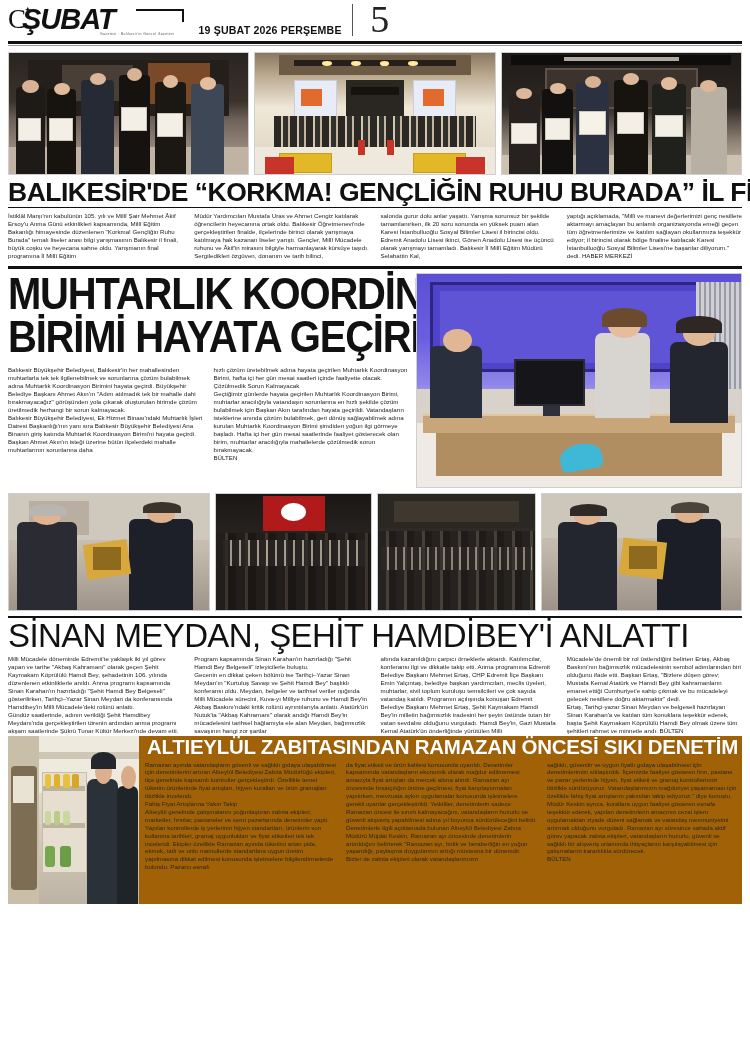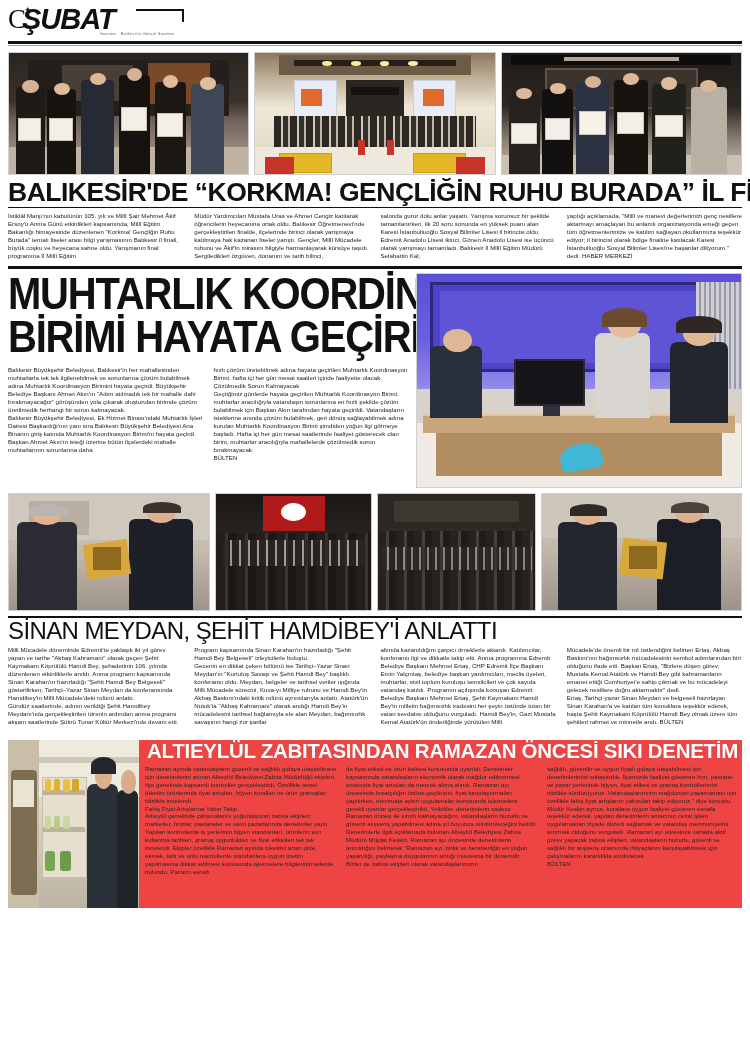--- a/index.html
+++ b/index.html
@@ -103,21 +103,21 @@
     font-size: 26.5px; text-align: center;
     transform: scaleX(1.0); transform-origin: center;
     margin-top: 5px; margin-bottom: 2px;
   }
   .hl-2 {
     font-size: 40px; line-height: 0.92;
     letter-spacing: -1.2px;
     transform: scaleY(1.12); transform-origin: left top;
   }
   .hl-3 {
-    font-size: 24px; letter-spacing: -0.6px;
+    font-size: 33px; letter-spacing: -0.6px;
     font-weight: normal; text-align: left;
   }
 
   
   .cols { display: flex; gap: 11px; }
   .col { flex: 1; }
   .col p {
     margin: 0;
     font-size: 6.15px;
     line-height: 8.0px;
@@ -127,22 +127,22 @@
   }
 
   
   .a2-wrap { display: flex; gap: 8px; margin-top: 4px; }
   .a2-left { width: 400px; }
   .a2-right { flex: 1; }
   .endtag { text-align: right; display: block; }
 
   
   .a4 {
-    position: relative; margin-top: 14px;
-    background: #ef4444;
+    position: relative; margin-top: 1px;
+    background: #a16207;
   }
   .a4-inner { display: flex; gap: 0; height: 168px; }
   .a4-photo { width: 238px; position: relative; overflow: hidden; }
   .a4-right { flex: 1; padding: 0 4px 0 6px; position: relative; }
   .a4-head {
     font-weight: bold; font-size: 20.5px;
     color: #fff; letter-spacing: -0.3px;
     white-space: nowrap; line-height: 22px;
     padding-left: 2px;
     text-shadow: 0 0 1px rgba(0,0,0,.25);
@@ -158,20 +158,25 @@
 
 <div class="page">
 
   <div class="masthead">
     <div class="logo-wrap">
       <span class="logo-star">✦</span>
       <span class="logo-c">C</span>
       <span class="logo-main">ŞUBAT</span>
       <span class="logo-bar"></span>
       <span class="logo-sub">Gazetesi · Balıkesir'in Güncel Gazetesi</span>
+    </div>
+    <div class="masthead-right">
+      <div class="date-txt">19 ŞUBAT 2026 PERŞEMBE</div>
+      <div class="pagenum-sep"></div>
+      <div class="pagenum">5</div>
     </div>
   </div>
   <div class="rule-thick"></div>
   <div class="rule-gray"></div>
 
   <div class="photo-row">
 
     <div class="photo" style="width:246px;height:123px;">
       <div class="ph-inner" style="background:linear-gradient(#2a2420 0%,#3a332c 40%,#6e6159 55%,#b9aa9c 100%);">
         <div style="position:absolute;left:8%;top:6%;width:84%;height:46%;background:#241f1b;"></div>

